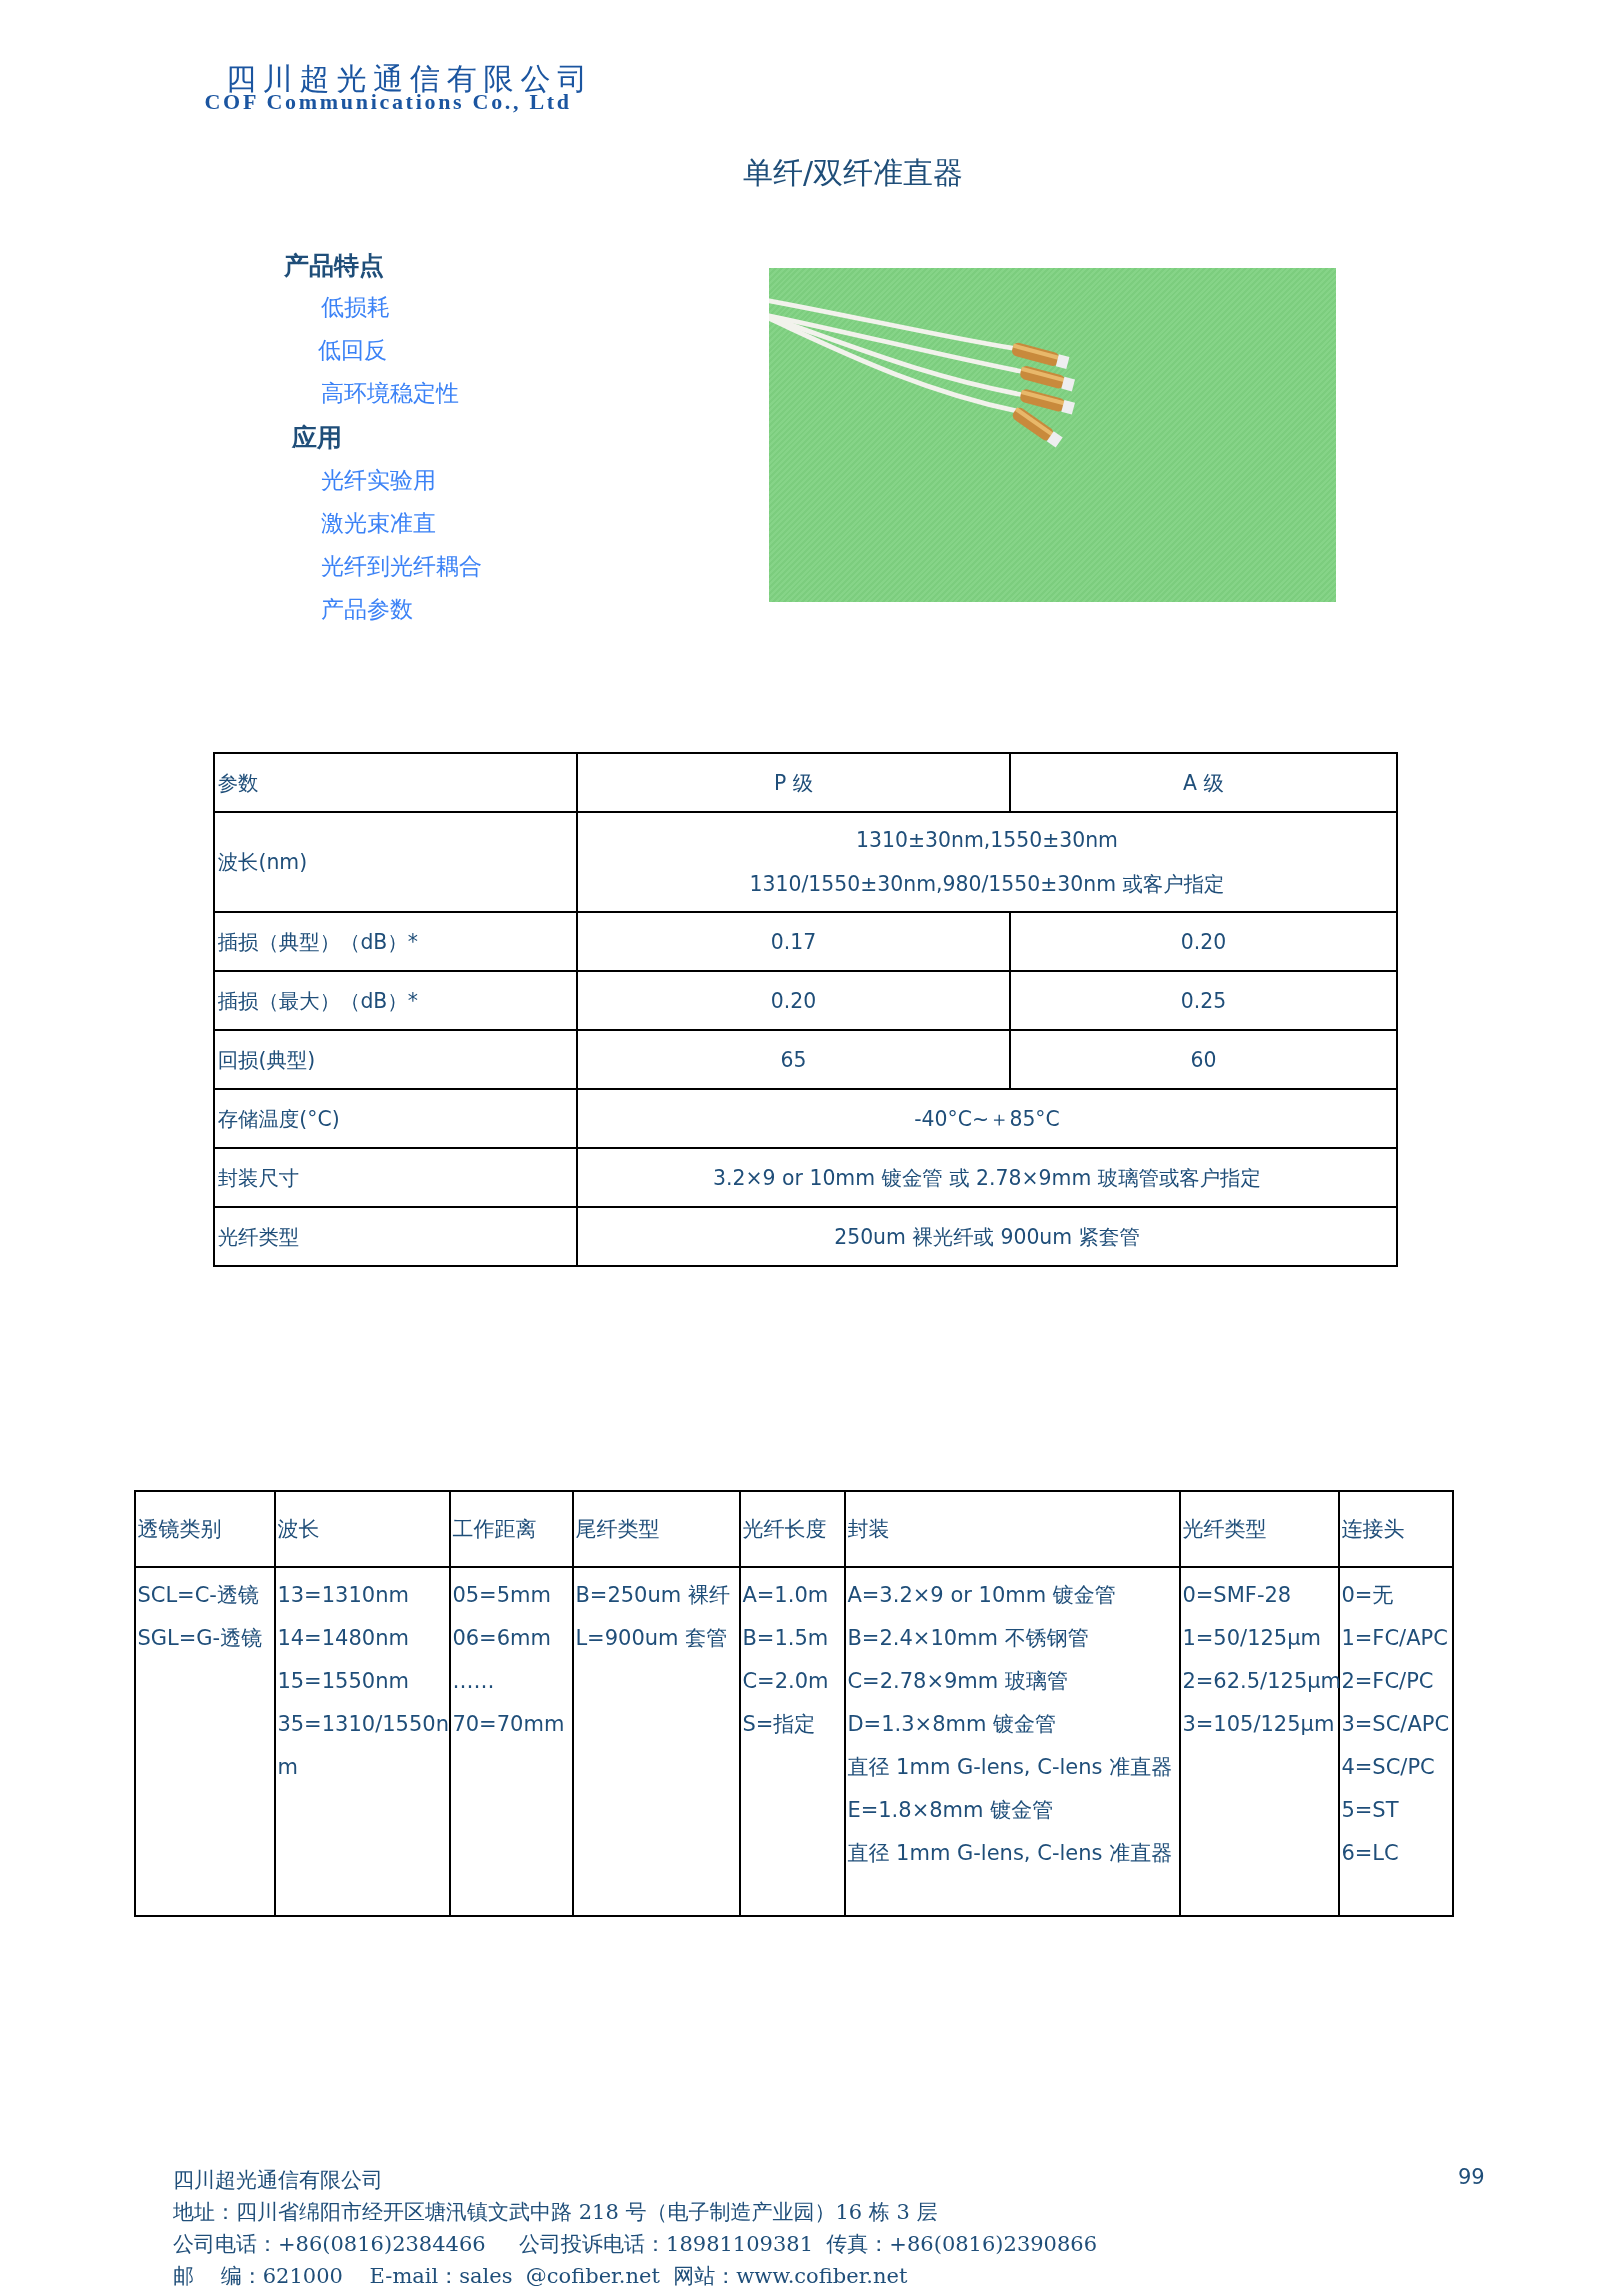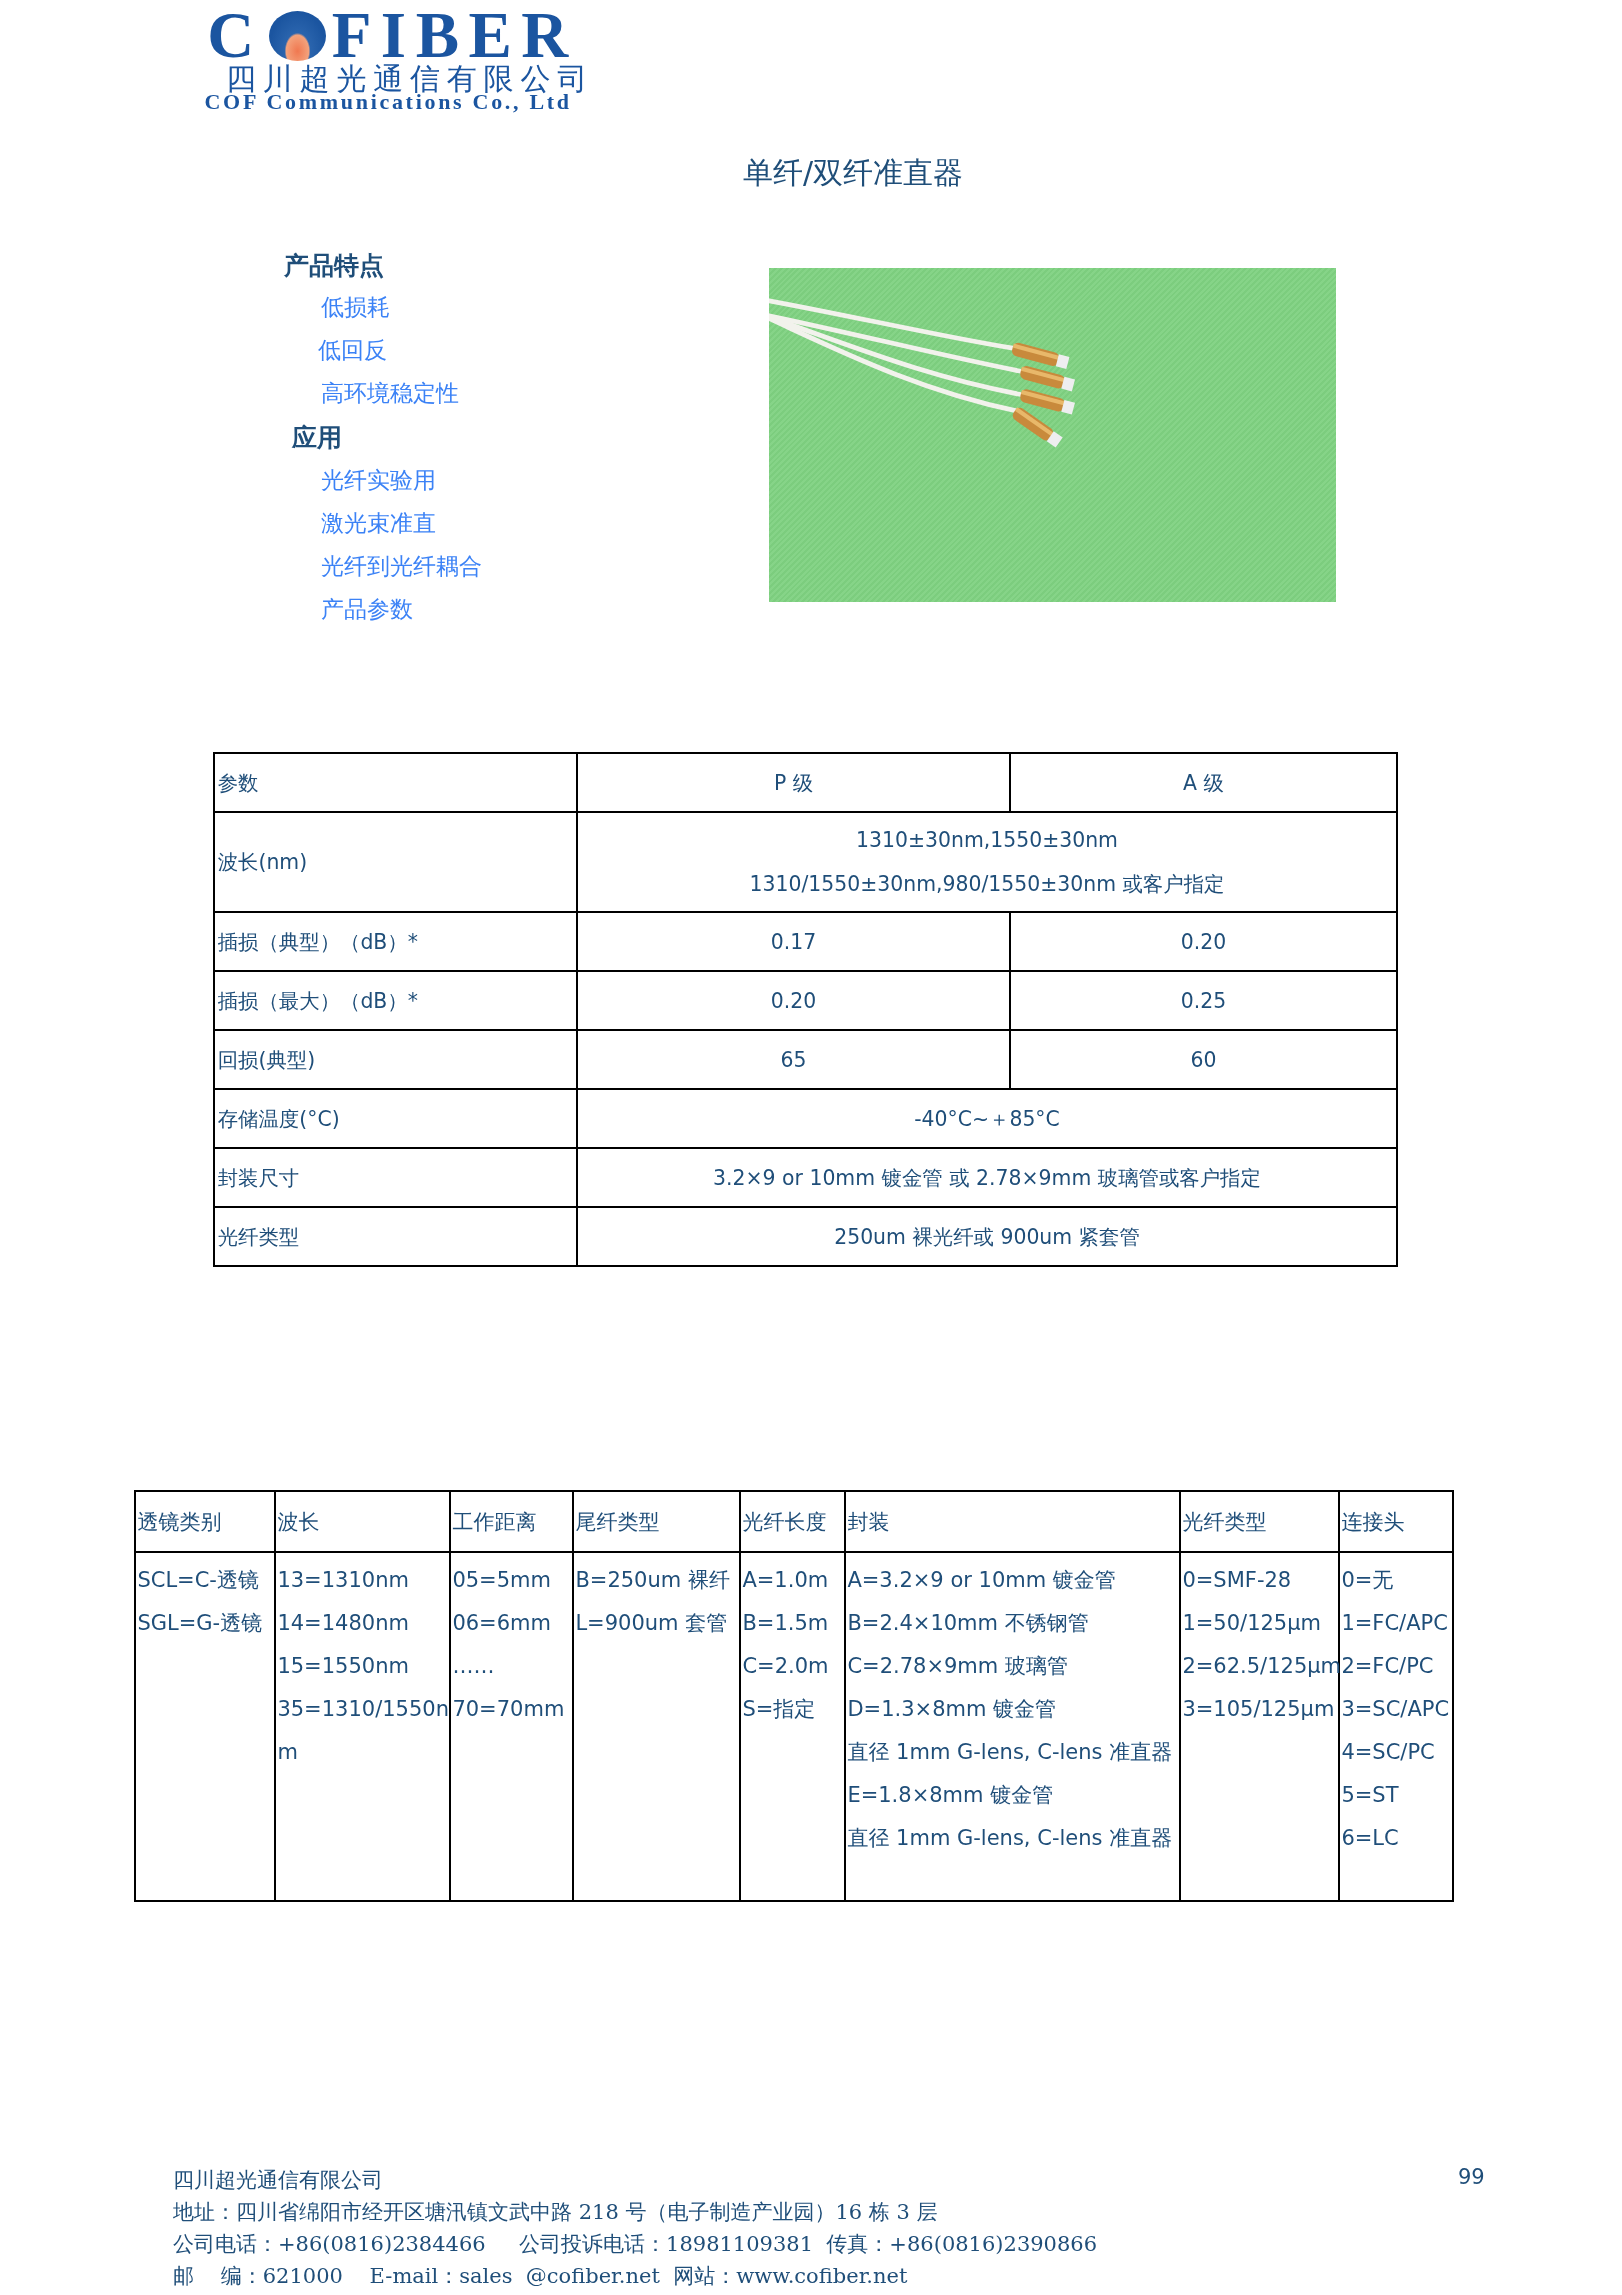--- a/index.html
+++ b/index.html
@@ -34,35 +34,34 @@
   table.spec td { border:2.7px solid #000; padding:0 2.7px; }
   #t1 { left:213px; top:752px; width:1184px; }
   #t1 td.c { text-align:center; }
   #t1 tr { height:59px; }
   #t1 tr.tall { height:100px; }
   #t1 td.label { text-align:left; }
   #t1 .wl div { line-height:44px; }
 
   #t2 { left:134px; top:1490px; width:1318px; font-size:21px; }
   #t2 td { vertical-align:top; padding:0 1.4px; }
-  #t2 tr.head { height:61px; }
+  #t2 tr.head { height:76px; }
   #t2 tr.head td { vertical-align:middle; }
   #t2 tr.body { height:349px; }
   #t2 .lines div { line-height:43px; white-space:nowrap; }
   #t2 .lines div.first { margin-top:5.5px; }
 
   #footer { left:173px; top:2164px; font-family:"DejaVu Serif",serif; color:#1f4e79; font-size:21px; }
   #footer div { line-height:32px; white-space:pre; }
   #page-num { left:1458px; top:2165px; font-size:21px; font-family:"DejaVu Sans",sans-serif; color:#1f4e79; }
 </style>
 </head>
 <body>
 
 <div id="logo" class="abs">
-  <div class="brand"><span>C</span><span class="o"></span><span>FIBER</span></div>
   <div class="cn">四川超光通信有限公司</div>
   <div class="en">COF Communications Co., Ltd</div>
 </div>
 
 <div id="doc-title" class="abs">单纤/双纤准直器</div>
 
 <div class="abs sec-h" style="left:246px; top:251px;">产品特点</div>
 <div class="abs item" style="left:321px; top:294px;">低损耗</div>
 <div class="abs item" style="left:318px; top:337px;">低回反</div>
 <div class="abs item" style="left:321px; top:380px;">高环境稳定性</div>

